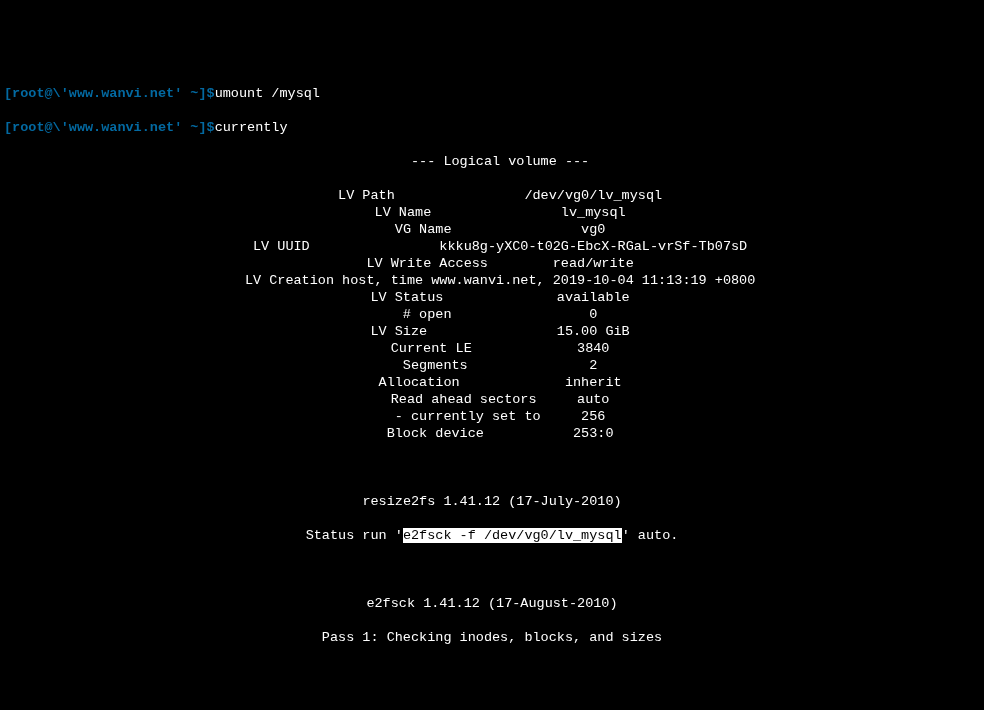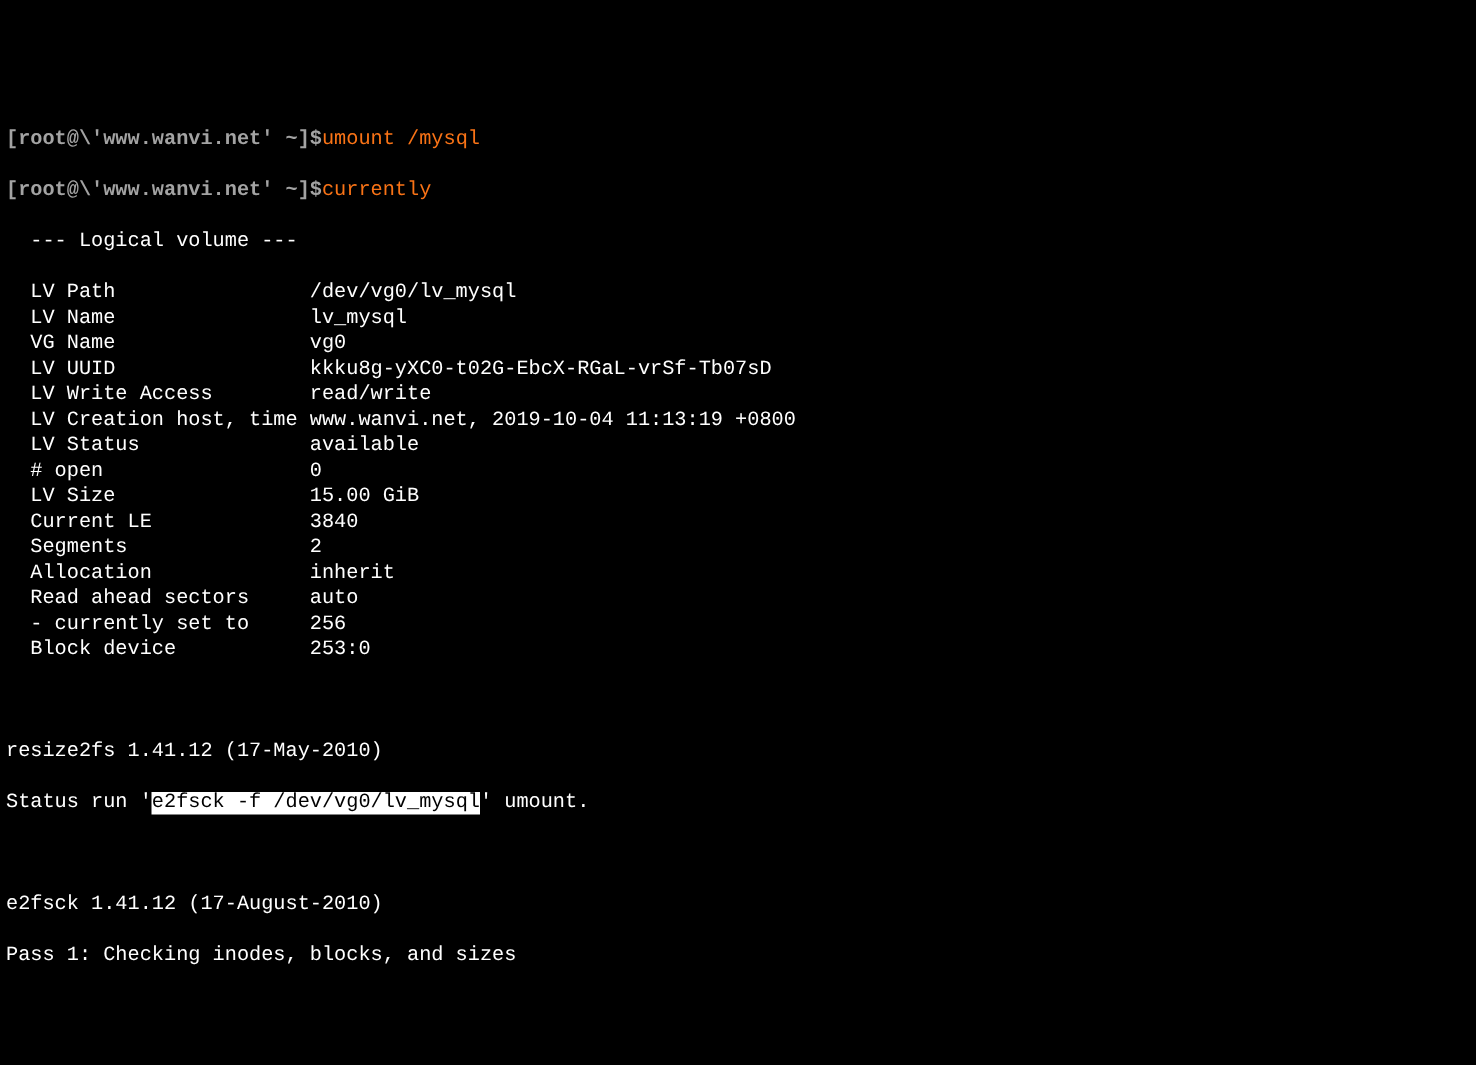--- a/index.html
+++ b/index.html
@@ -9,39 +9,39 @@
     color: #fff;
     font-family: "Consolas", "Courier New", monospace;
     font-size: 13.5px;
     line-height: 17px;
     width: 984px;
     height: 710px;
     overflow: hidden;
     white-space: pre;
   }
   .term { padding: 0 4px; }
-  .prompt { color: #a3a3a3; font-weight: bold; }
-  .cmd { color: #f97316; }
-  .out { color: #ffffff; }
+  .prompt { color: #0369a1; font-weight: bold; }
+  .cmd { color: #ffffff; }
+  .out { color: #ffffff; text-align: center; }
   .hl { background: #ffffff; color: #000000; }
   .row { display: block; }
 </style>
 </head>
 <body>
 
 
 
 <div class="term">
 <span class="row"><span class="prompt">[root@\'www.wanvi.net' ~]$</span><span class="cmd">umount /mysql</span></span>
 <span class="row"><span class="prompt">[root@\'www.wanvi.net' ~]$</span><span class="cmd">currently</span></span>
 <span class="row out">  --- Logical volume ---</span>
 <div id="lvrows"><span class="row out">  LV Path                /dev/vg0/lv_mysql</span><span class="row out">  LV Name                lv_mysql</span><span class="row out">  VG Name                vg0</span><span class="row out">  LV UUID                kkku8g-yXC0-t02G-EbcX-RGaL-vrSf-Tb07sD</span><span class="row out">  LV Write Access        read/write</span><span class="row out">  LV Creation host, time www.wanvi.net, 2019-10-04 11:13:19 +0800</span><span class="row out">  LV Status              available</span><span class="row out">  # open                 0</span><span class="row out">  LV Size                15.00 GiB</span><span class="row out">  Current LE             3840</span><span class="row out">  Segments               2</span><span class="row out">  Allocation             inherit</span><span class="row out">  Read ahead sectors     auto</span><span class="row out">  - currently set to     256</span><span class="row out">  Block device           253:0</span></div>
 <span class="row out"> </span>
-<span class="row out">resize2fs 1.41.12 (17-May-2010)</span>
-<span class="row out"><span>Status run '</span><span class="hl">e2fsck -f /dev/vg0/lv_mysql</span><span>' umount.</span></span>
+<span class="row out">resize2fs 1.41.12 (17-July-2010)</span>
+<span class="row out"><span>Status run '</span><span class="hl">e2fsck -f /dev/vg0/lv_mysql</span><span>' auto.</span></span>
 <span class="row out"> </span>
 <span class="row out">e2fsck 1.41.12 (17-August-2010)</span>
 <div id="e2rows"><span class="row out">Pass 1: Checking inodes, blocks, and sizes</span></div>
 
 
 
 
 
 </div>
 

